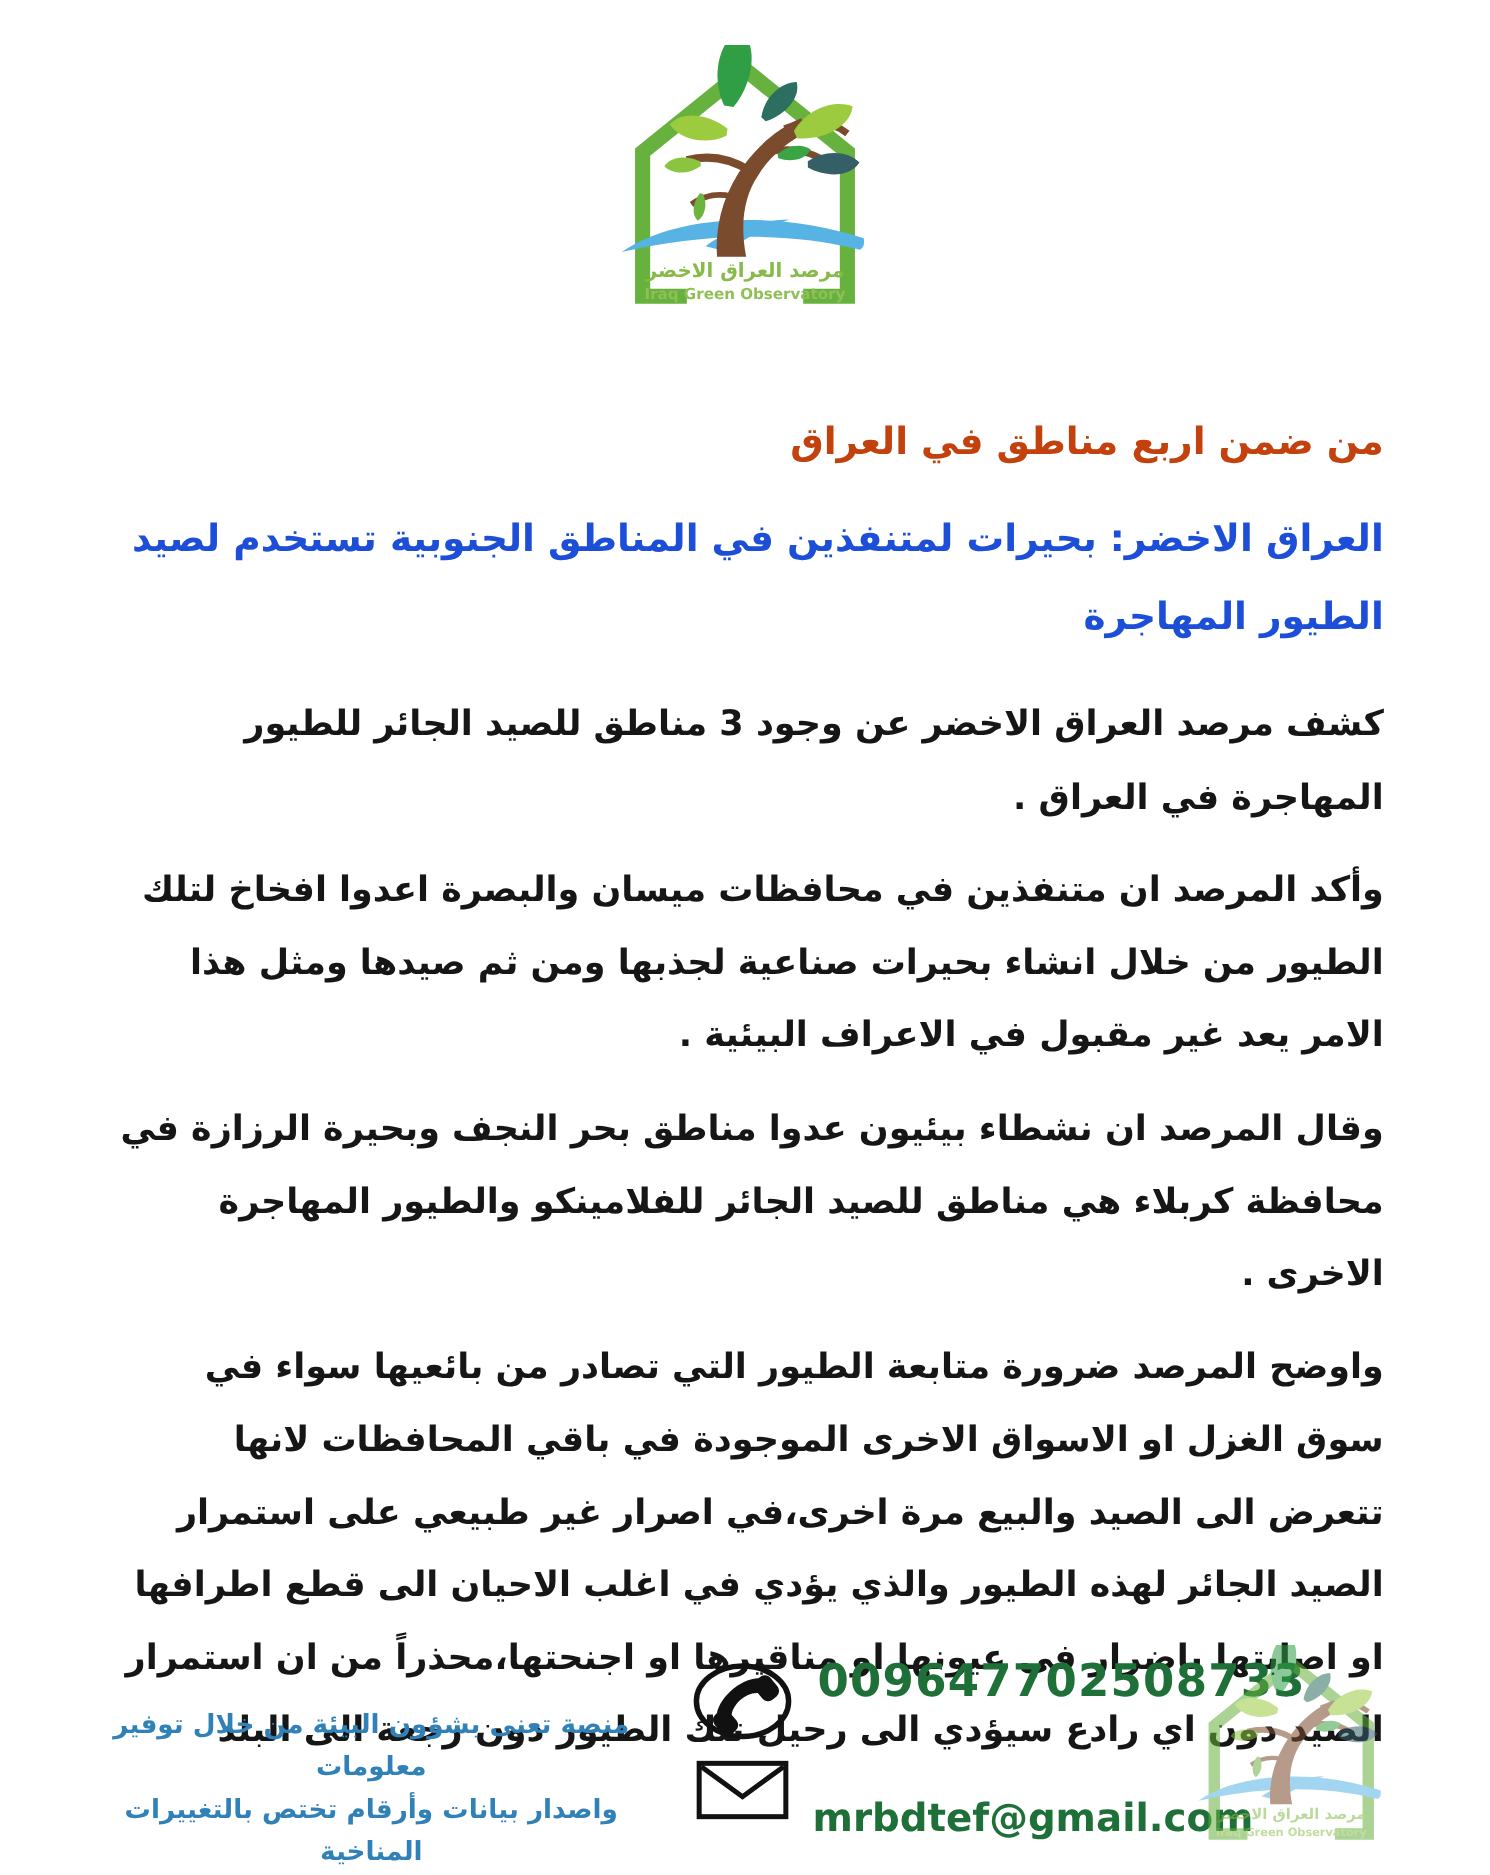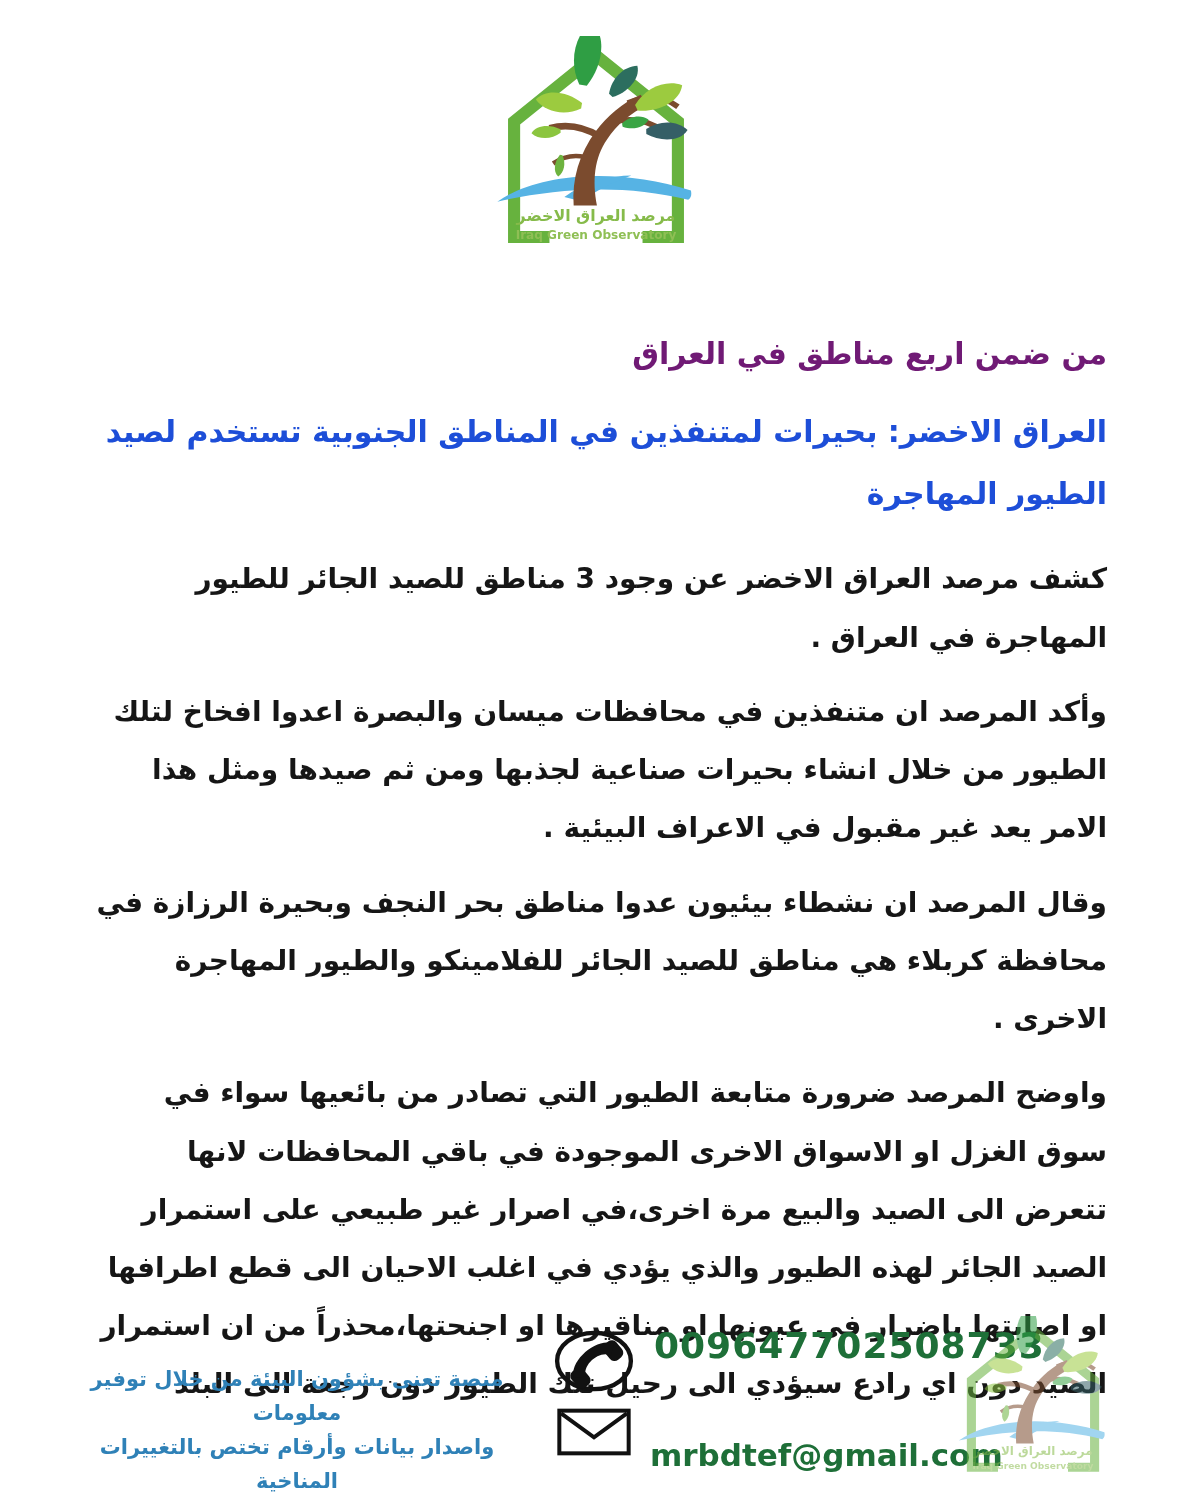--- a/index.html
+++ b/index.html
@@ -15,21 +15,21 @@
   .logo-wrap { padding-top:36px; text-align:center; }
   .logo { width:242px; height:auto; }
 
   
   .article {
     direction:rtl; text-align:right;
     padding:76px 85px 0 85px;
     font-weight:bold;
   }
   .kicker {
-    color:#701a75; font-size:30px; font-weight:bold;
+    color:#c2410c; font-size:30px; font-weight:bold;
     line-height:1.45; margin-bottom:26px;
   }
   .headline {
     color:#1d4ed8; font-size:30px; font-weight:bold;
     line-height:2.05; margin-bottom:26px;
   }
   .body-p {
     color:#161616; font-size:28px; font-weight:bold;
     line-height:2.08; margin-bottom:16px;
   }

